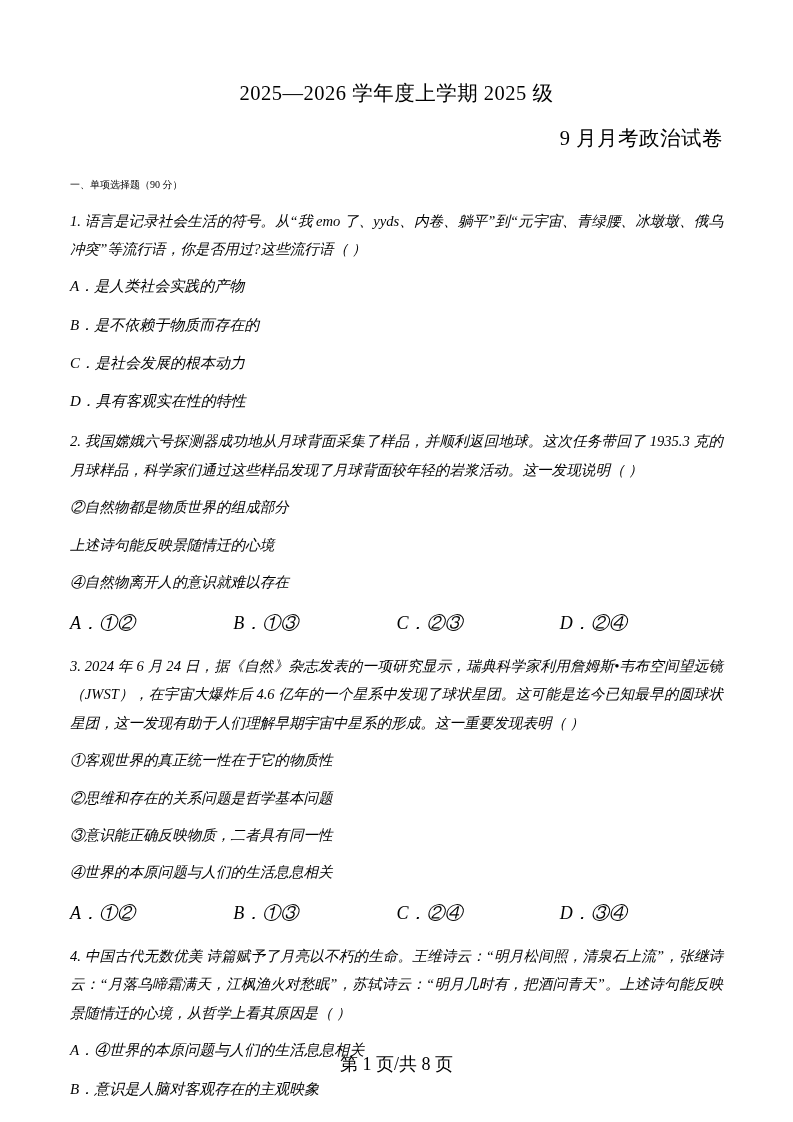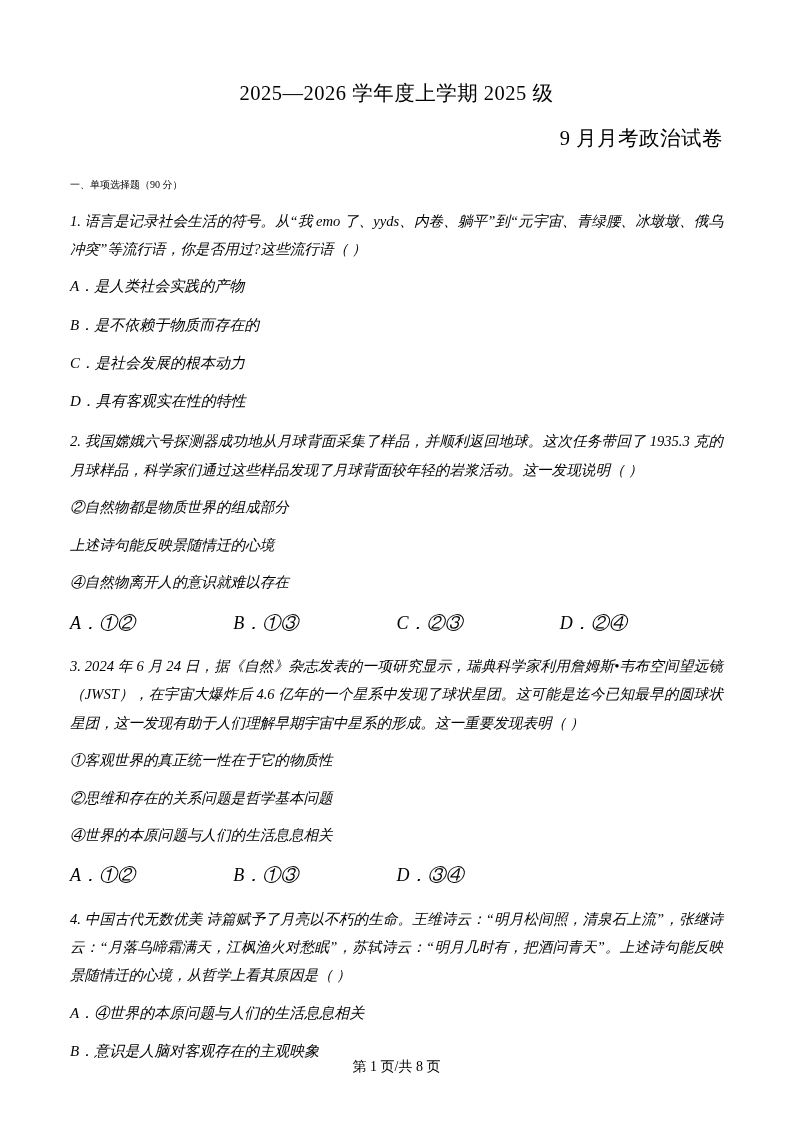--- a/index.html
+++ b/index.html
@@ -68,21 +68,21 @@
   .opt-row > span {
     width: 25%;
     display: block;
   }
   .footer {
     position: absolute;
     left: 0;
     right: 0;
     bottom: 46px;
     text-align: center;
-    font-size: 14px;
+    font-size: 18px;
     font-family: "Liberation Serif", "DejaVu Serif", serif;
   }
 </style>
 </head>
 <body>
 
 <div class="page">
 
   <div class="title-line">2025—2026 学年度上学期 2025 级</div>
   <div class="title-line second">9 月月考政治试卷</div>
@@ -107,24 +107,26 @@
       <span>B．①③</span>
       <span>C．②③</span>
       <span>D．②④</span>
     </div>
   </div>
 
   <div class="q-block">
     <div class="q-stem">3. 2024 年 6 月 24 日，据《自然》杂志发表的一项研究显示，瑞典科学家利用詹姆斯•韦布空间望远镜（JWST），在宇宙大爆炸后 4.6 亿年的一个星系中发现了球状星团。这可能是迄今已知最早的圆球状星团，这一发现有助于人们理解早期宇宙中星系的形成。这一重要发现表明（      ）</div>
     <div class="q-sub">①客观世界的真正统一性在于它的物质性</div>
     <div class="q-sub">②思维和存在的关系问题是哲学基本问题</div>
+    <div class="q-sub">③意识能正确反映物质，二者具有同一性</div>
     <div class="q-sub">④世界的本原问题与人们的生活息息相关</div>
     <div class="opt-row">
       <span>A．①②</span>
       <span>B．①③</span>
+      <span>C．②④</span>
       <span>D．③④</span>
     </div>
   </div>
 
   <div class="q-block">
     <div class="q-stem">4. 中国古代无数优美     诗篇赋予了月亮以不朽的生命。王维诗云：“明月松间照，清泉石上流”，张继诗云：“月落乌啼霜满天，江枫渔火对愁眠”，苏轼诗云：“明月几时有，把酒问青天”。上述诗句能反映景随情迁的心境，从哲学上看其原因是（      ）</div>
     <div class="q-opt">A．④世界的本原问题与人们的生活息息相关</div>
     <div class="q-opt">B．意识是人脑对客观存在的主观映象</div>
   </div>
 

